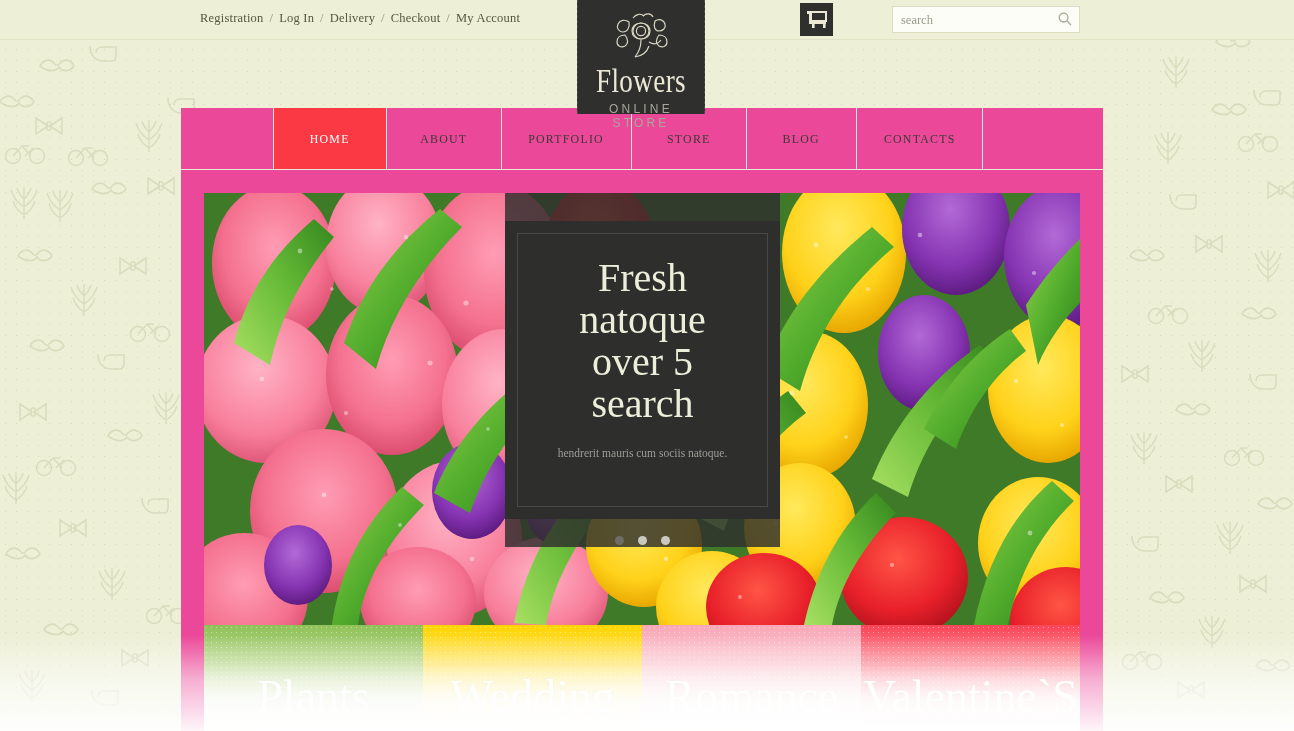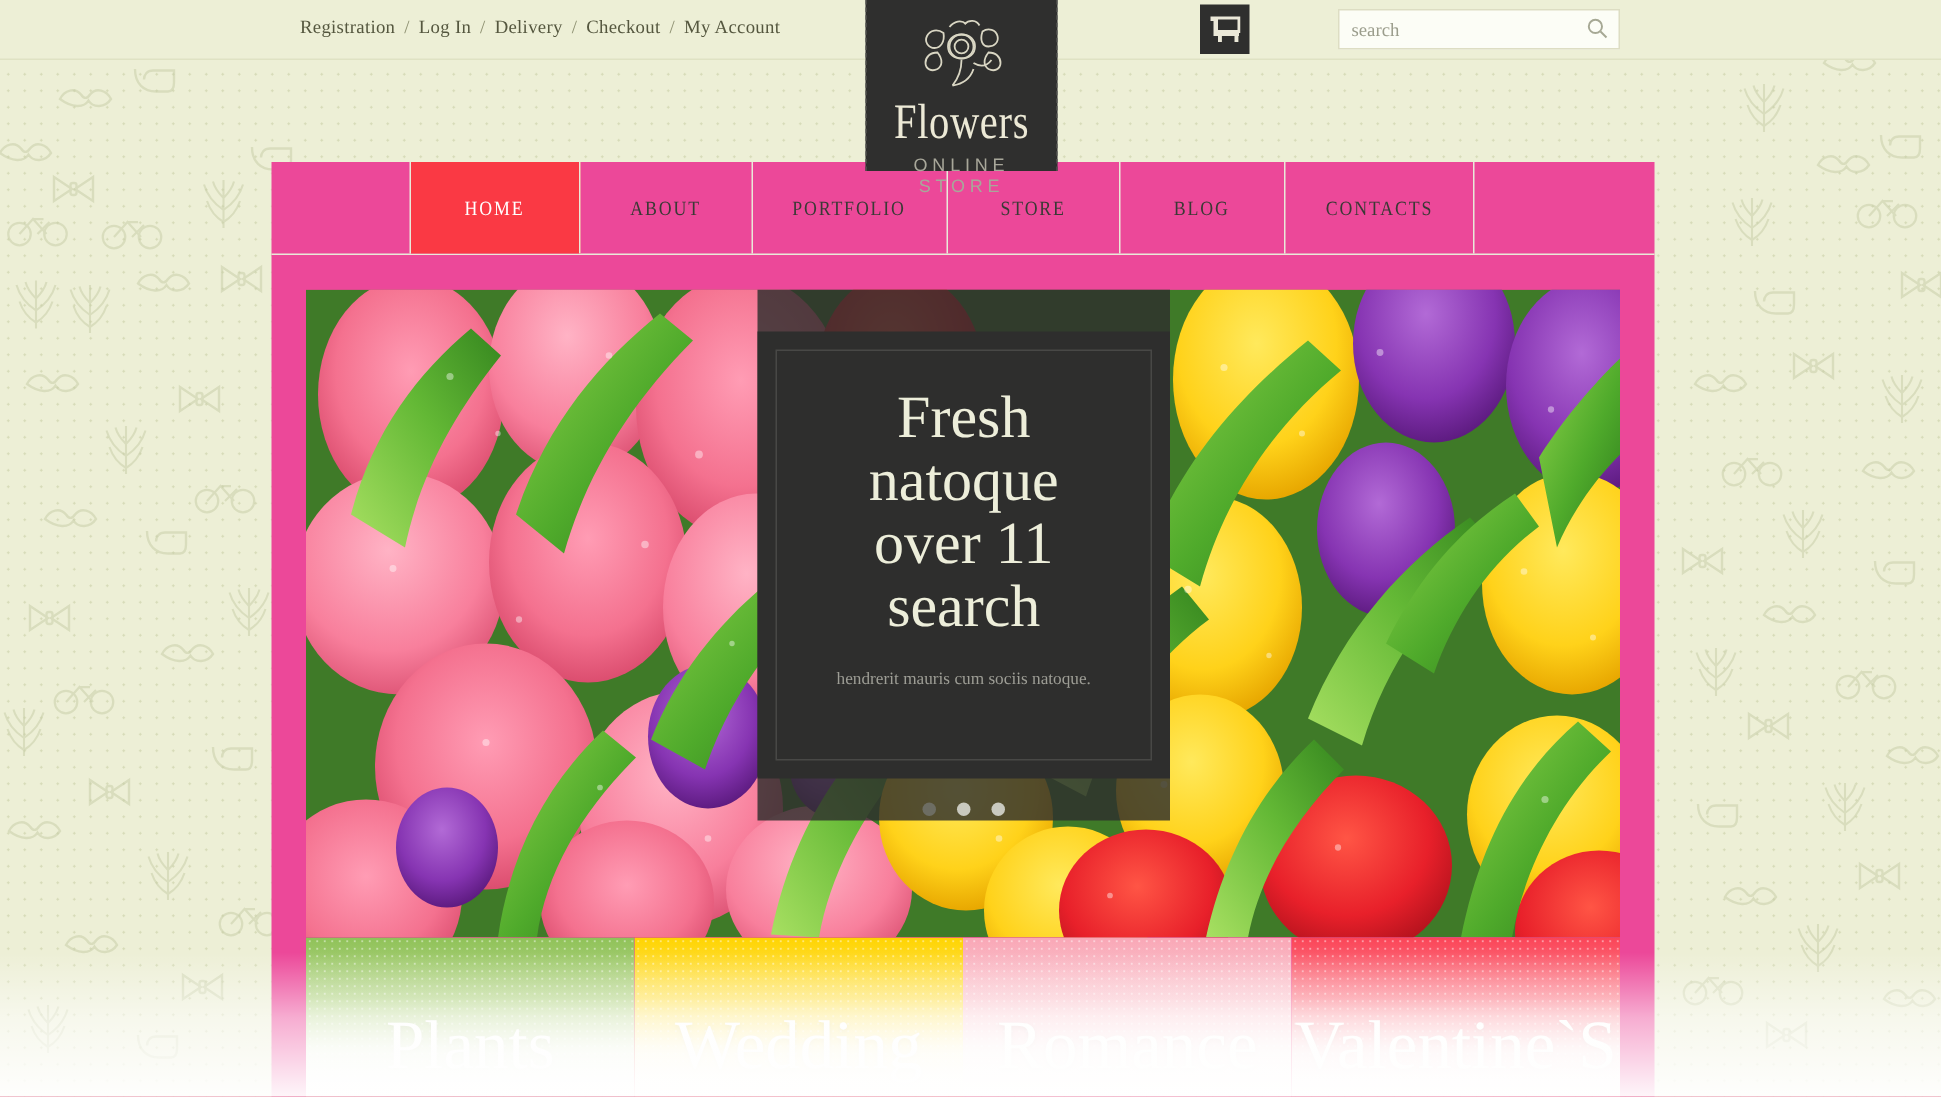--- a/index.html
+++ b/index.html
@@ -517,21 +517,21 @@
       </g>
     </svg>
 
     <div id="hero-shade"></div>
 
     <div id="hero-caption">
       <div id="hero-caption-inner">
         <div id="hero-title">
           <div>Fresh</div>
           <div>natoque</div>
-          <div>over 11</div>
+          <div>over 5</div>
           <div>search</div>
         </div>
         <div id="hero-text">
           <div>hendrerit mauris cum sociis natoque.</div>
         </div>
       </div>
     </div>
 
     <div id="hero-dots">
       <span class="dot active"></span>

